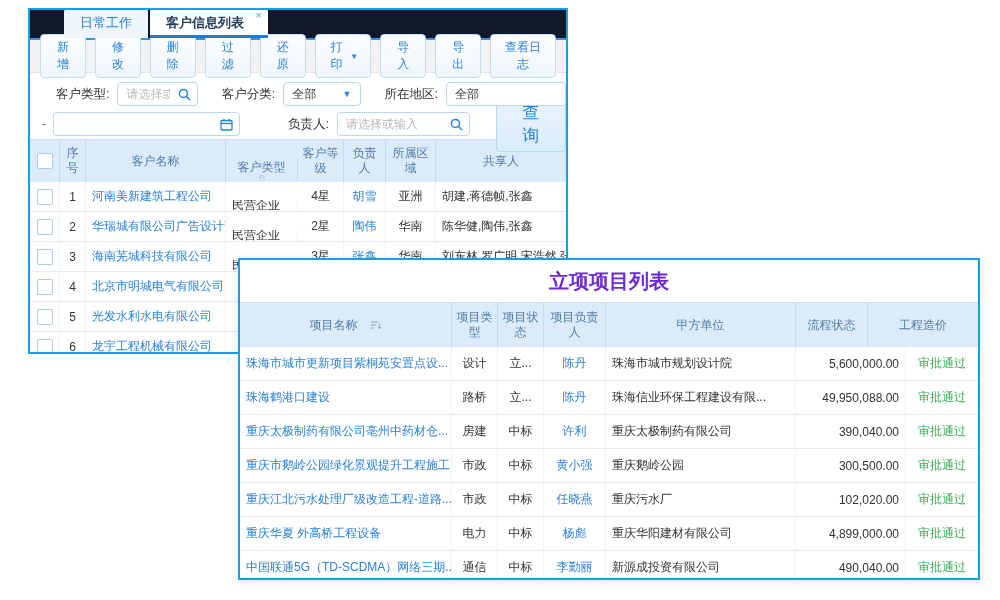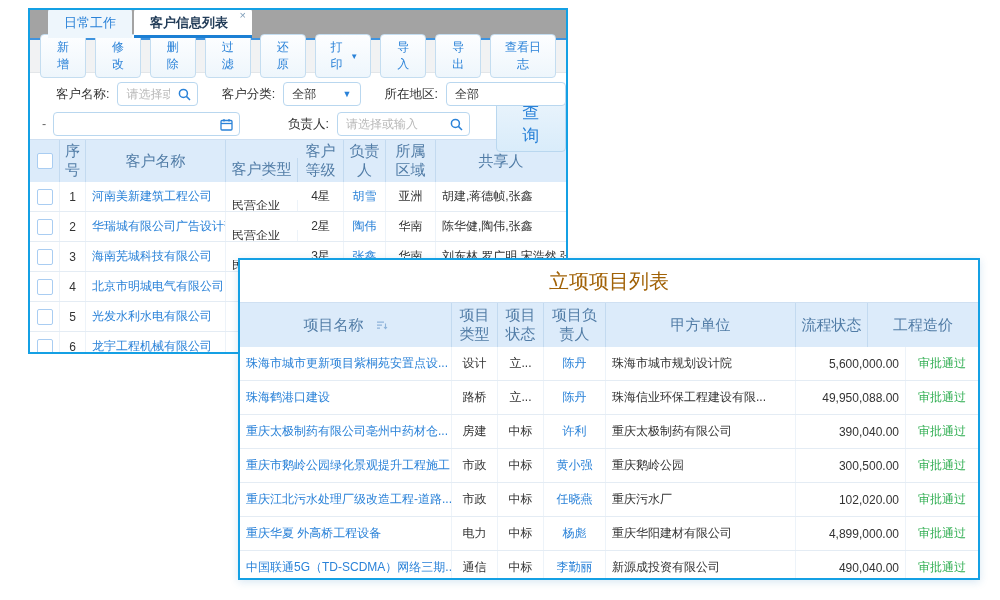--- a/index.html
+++ b/index.html
@@ -4,21 +4,21 @@
 <style>
   html,body{margin:0;padding:0;background:#fff;}
   body{font-family:"Liberation Sans","DejaVu Sans",sans-serif;color:#333;}
   .canvas{position:relative;width:1000px;height:600px;background:#fff;overflow:hidden;}
 
   .panel{position:absolute;background:#fff;border:2px solid #14a0e4;box-sizing:border-box;overflow:hidden;}
   .panel1{left:28px;top:8px;width:540px;height:346px;z-index:1;}
   .panel2{left:238px;top:258px;width:742px;height:322px;z-index:2;box-shadow:0 2px 8px rgba(40,120,190,.18);}
 
   
-  .tabbar{display:flex;align-items:flex-end;height:28px;padding-left:18px;background:#a3a3a3;border-bottom:2px solid #3f93de;}
+  .tabbar{display:flex;align-items:flex-end;height:28px;padding-left:34px;background:#0f172a;border-bottom:2px solid #3f93de;}
   .tab{position:relative;padding:5px 16px 6px;font-size:13px;color:#2a82d8;cursor:pointer;background:#eef6fc;margin-right:2px;border-radius:3px 3px 0 0;}
   .tab.active{background:#fff;color:#223c58;font-weight:bold;box-shadow:inset 0 -3px 0 #1b7fd4;padding-right:24px;}
   .tab .close{position:absolute;top:1px;right:6px;font-size:11px;font-weight:normal;color:#7d9cb8;line-height:1;}
 
   
   .toolbar{display:flex;align-items:center;gap:9px;height:32px;padding:0 10px;background:#f1f2f3;border-bottom:1px solid #e3e6e9;}
   .tbtn{display:inline-flex;align-items:center;background:linear-gradient(#fdfeff,#eef6fc);border:1px solid #c4ddf0;border-radius:4px;color:#2a82d8;font-size:12px;padding:4px 12px;font-family:inherit;cursor:pointer;}
   .tbtn .caret{font-size:8px;margin-left:5px;color:#2a82d8;}
   .tbtn .caret:empty{display:none;}
 
@@ -29,21 +29,21 @@
   .fbox input{border:none;outline:none;background:transparent;font-size:12px;color:#333;padding:0 8px;width:100%;font-family:inherit;}
   .fbox input::placeholder{color:#b8b8b8;}
   .fico{flex:0 0 auto;margin-right:6px;display:flex;align-items:center;}
   .fsel{justify-content:space-between;padding-left:8px;}
   .fsel .val{font-size:12px;color:#333;}
   .fsel .dcaret{font-size:9px;color:#2a82d8;margin-right:8px;}
   .qbtn{background:linear-gradient(#eaf4fc,#d9ecfa);border:1px solid #b9d7ef;border-radius:4px;color:#2a82d8;font-size:17px;padding:4px 18px;font-family:inherit;cursor:pointer;}
   .dash{color:#666;margin:0 7px 0 0;}
 
   
-  .thead{display:flex;background:#dcebfa;color:#517ca6;font-size:15px;}
+  .thead{display:flex;background:#dcebfa;color:#517ca6;font-size:12px;}
   .hc{display:flex;flex-direction:column;align-items:center;justify-content:center;text-align:center;line-height:1.25;border-right:1px solid rgba(150,185,220,.35);box-sizing:border-box;padding:2px 3px;}
   .hc.row-dir{flex-direction:row;gap:12px;}
   .hc:last-child{border-right:none;}
   .trow{display:flex;border-bottom:1px solid #e4ecf4;font-size:12px;background:#fff;}
   .tc{display:flex;align-items:center;border-right:1px solid #edf3f9;box-sizing:border-box;padding:0 6px;white-space:nowrap;overflow:hidden;}
   .tc:last-child{border-right:none;}
   .tc.center{justify-content:center;}
   .tc.right{justify-content:flex-end;}
   .link{color:#2a82d8;cursor:pointer;}
   .green{color:#2fae51;}
@@ -55,21 +55,21 @@
   .c-cb{width:30px;flex:0 0 30px;}
   .c-no{width:26px;flex:0 0 26px;}
   .c-name{width:140px;flex:0 0 140px;}
   .c-type{width:72px;flex:0 0 72px;margin-top:18px;}
   .c-level{width:46px;flex:0 0 46px;}
   .c-owner{width:42px;flex:0 0 42px;}
   .c-region{width:50px;flex:0 0 50px;}
   .c-shared{flex:1;}
 
   
-  .pt-title{height:42px;display:flex;align-items:center;justify-content:center;font-size:20px;font-weight:normal;color:#a16207;}
+  .pt-title{height:42px;display:flex;align-items:center;justify-content:center;font-size:20px;font-weight:bold;color:#6d28d9;}
   .pt .thead{height:44px;border-top:1px solid #cfe0f2;}
   .pt .trow{height:33px;}
   .p-name{width:212px;flex:0 0 212px;}
   .p-type{width:46px;flex:0 0 46px;}
   .p-status{width:46px;flex:0 0 46px;}
   .p-owner{width:62px;flex:0 0 62px;}
   .p-party{width:190px;flex:0 0 190px;}
   .p-cost{width:110px;flex:0 0 110px;}
   .p-flow{flex:1;}
 </style>
@@ -132,21 +132,21 @@
 
         </button>
 
         <button class="tbtn">
           <span>查看日志</span>
 
         </button>
       </div>
 
     <div class="frow" style="margin-top:6px;">
-      <span class="flabel">客户名称:</span>
+      <span class="flabel">客户类型:</span>
       <span class="fbox" style="width:152px;">
         <input placeholder="请选择或输入" style="">
         <span class="fico">
           <svg width="13" height="13" viewBox="0 0 13 13">
               <circle cx="5.4" cy="5.4" r="4" fill="none" stroke="#2a82d8" stroke-width="1.5"></circle>
               <line x1="8.4" y1="8.4" x2="12" y2="12" stroke="#2a82d8" stroke-width="1.5"></line>
             </svg>
         </span>
       </span>
       <span class="flabel" style="margin-left:24px;">客户分类:</span>

